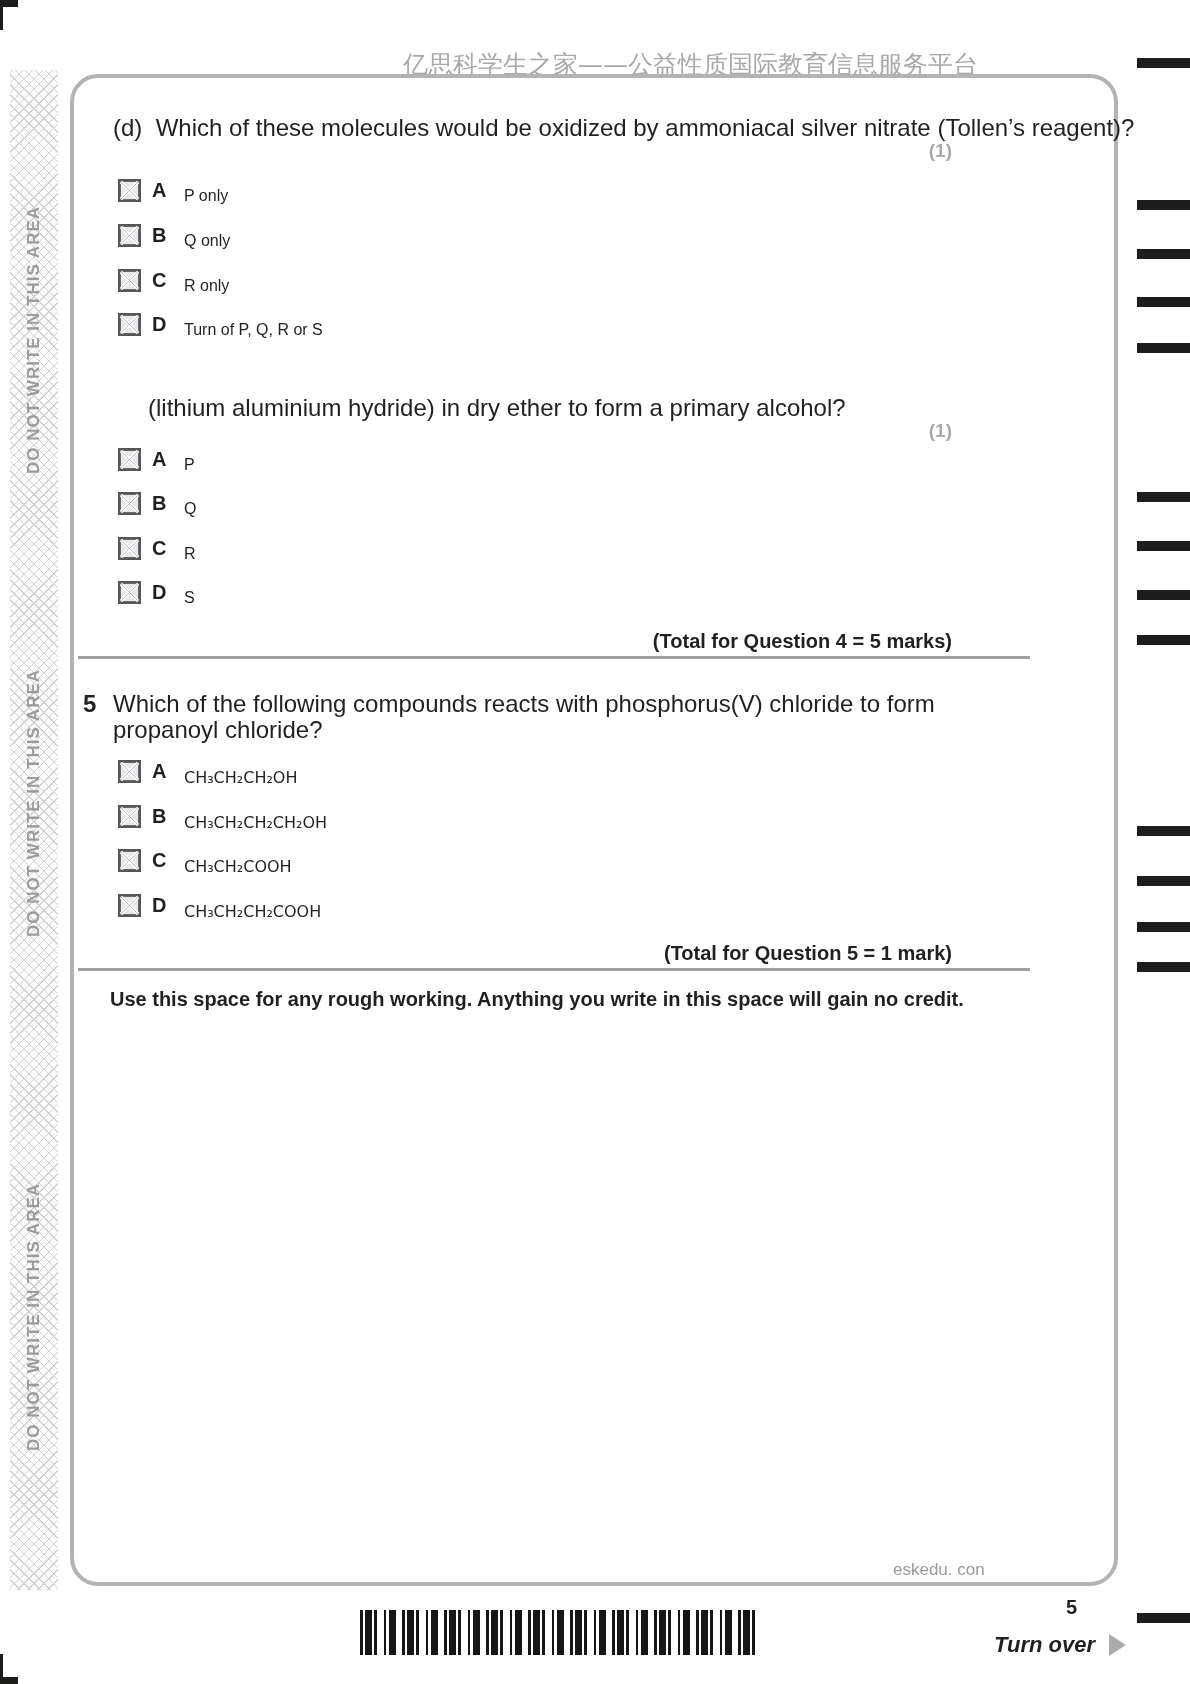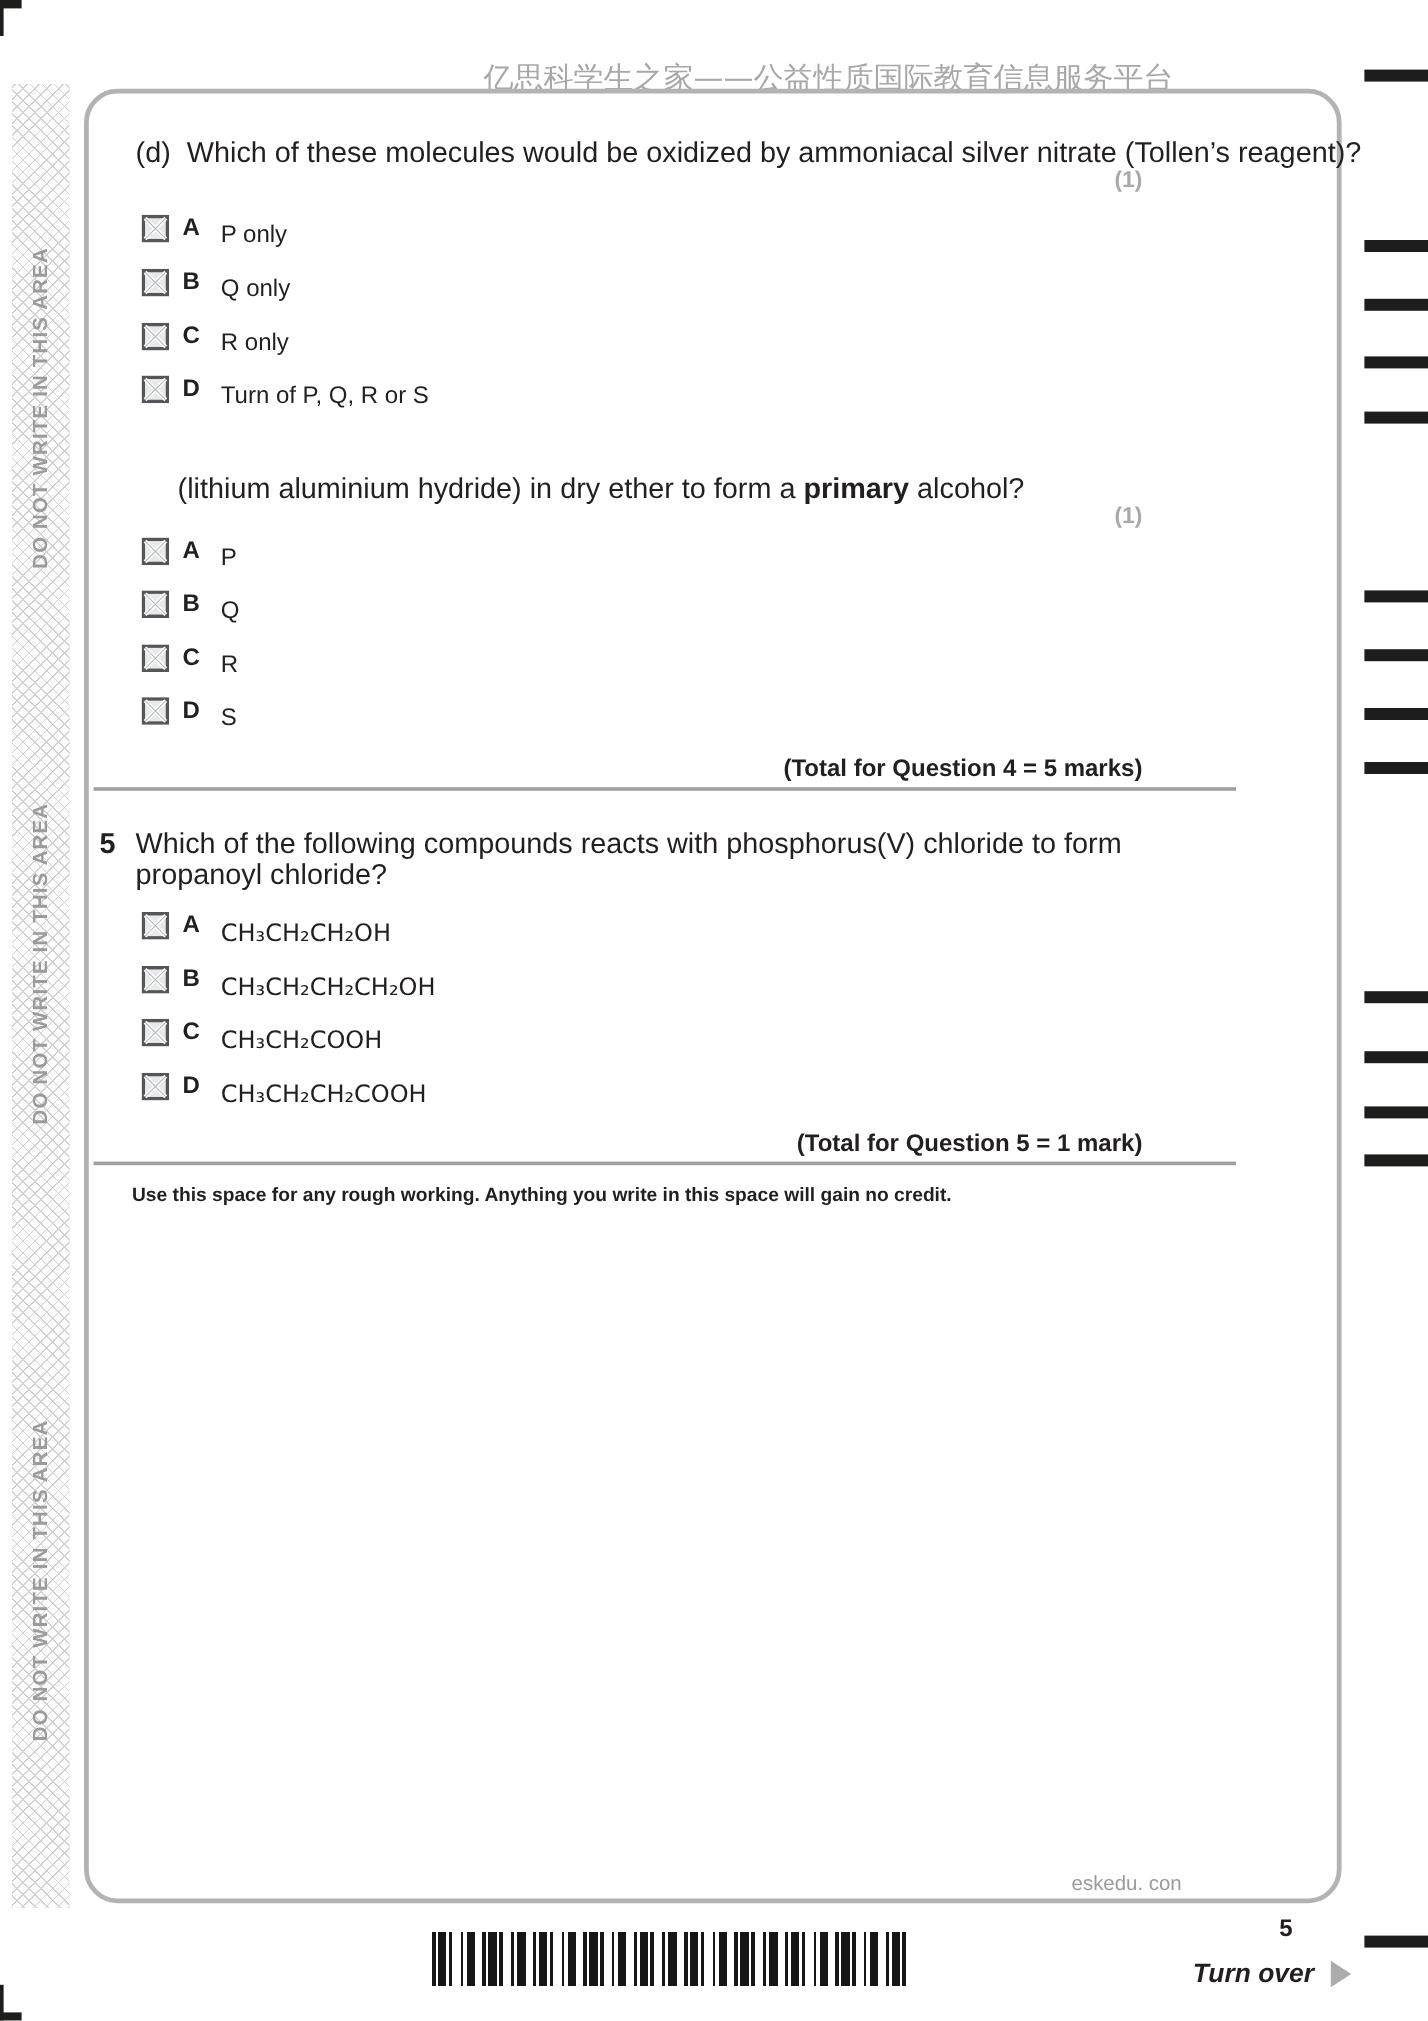--- a/index.html
+++ b/index.html
@@ -35,24 +35,24 @@
   .qline{position:absolute;font-size:24px;white-space:nowrap;}
   .qnum{font-weight:bold;}
   .marks{position:absolute;right:238px;font-size:19px;font-weight:bold;color:#a9a9a9;}
   .total{position:absolute;right:238px;font-size:20px;font-weight:bold;white-space:nowrap;}
   .rule{position:absolute;left:78px;width:952px;height:3px;background:#9da0a3;}
 
   
   .opt{position:absolute;left:118px;display:flex;align-items:center;height:24px;}
   .chk{width:23px;height:23px;display:inline-block;line-height:0;}
   .letter{font-weight:bold;font-size:20px;margin-left:11px;width:22px;}
-  .otext{font-size:20px;margin-left:10px;white-space:nowrap;margin-top:12px;}
+  .otext{font-size:16px;margin-left:10px;white-space:nowrap;margin-top:12px;}
   .chem{font-family:"DejaVu Sans","Liberation Sans",sans-serif;}
 
-  .rough{position:absolute;left:110px;top:988px;font-size:16px;font-weight:bold;white-space:nowrap;}
+  .rough{position:absolute;left:110px;top:988px;font-size:20px;font-weight:bold;white-space:nowrap;}
 
   
   .watermark{position:absolute;left:893px;top:1560px;font-size:17px;color:#9a9a9a;}
   .pagenum{position:absolute;left:1066px;top:1596px;font-size:20px;font-weight:bold;}
   .turnover{position:absolute;right:64px;top:1632px;font-size:22px;font-weight:bold;
             font-style:italic;display:flex;align-items:center;gap:14px;}
   .tri{width:0;height:0;border-left:17px solid #ababab;border-top:11px solid transparent;
        border-bottom:11px solid transparent;display:inline-block;}
   .barcode{position:absolute;left:360px;top:1610px;width:395px;height:45px;
       background:repeating-linear-gradient(90deg,
@@ -133,21 +133,21 @@
     <span class="chk"><svg viewBox="0 0 24 24" width="23" height="23">
           <rect x="1.5" y="1.5" width="21" height="21" fill="#e8e9ea" stroke="#55565a" stroke-width="3"></rect>
           <path d="M3 3 L21 21 M21 3 L3 21" stroke="#ffffff" stroke-width="3.5"></path>
           <path d="M3 3 L21 21 M21 3 L3 21" stroke="#b9babc" stroke-width="1"></path>
         </svg></span>
     <span class="letter">D</span>
     <span class="otext">Turn of P, Q, R or S</span>
   </div>
 
   <div class="qline" style="left:148px;top:394px">
-    <span>(lithium aluminium hydride) in dry ether to form a </span><span style="font-weight:bold">primary</span><span> alcohol?</span>
+    <span>(lithium aluminium hydride) in dry ether to form a </span><span style="font-weight:normal">primary</span><span> alcohol?</span>
   </div>
   <div class="marks" style="top:420px">(1)</div>
 
   <div class="opt" style="top:447px">
     <span class="chk"><svg viewBox="0 0 24 24" width="23" height="23">
           <rect x="1.5" y="1.5" width="21" height="21" fill="#e8e9ea" stroke="#55565a" stroke-width="3"></rect>
           <path d="M3 3 L21 21 M21 3 L3 21" stroke="#ffffff" stroke-width="3.5"></path>
           <path d="M3 3 L21 21 M21 3 L3 21" stroke="#b9babc" stroke-width="1"></path>
         </svg></span>
     <span class="letter">A</span>

